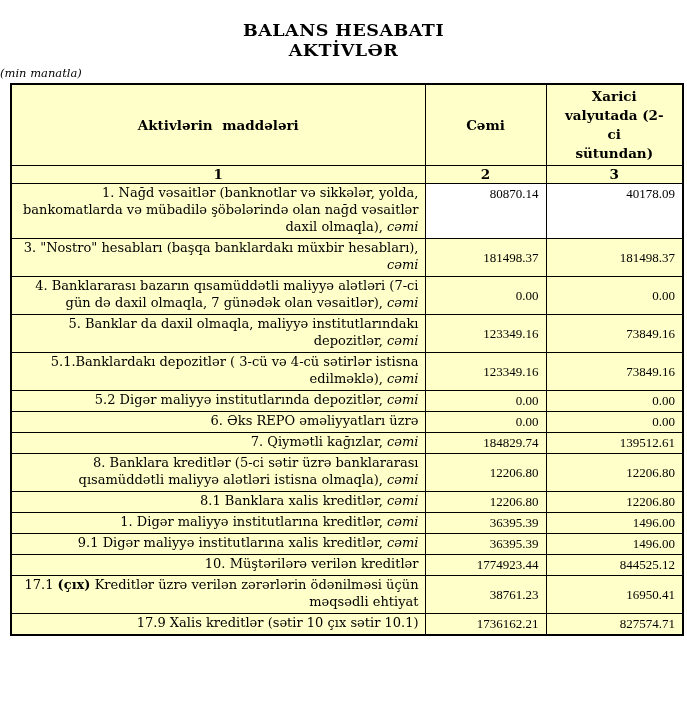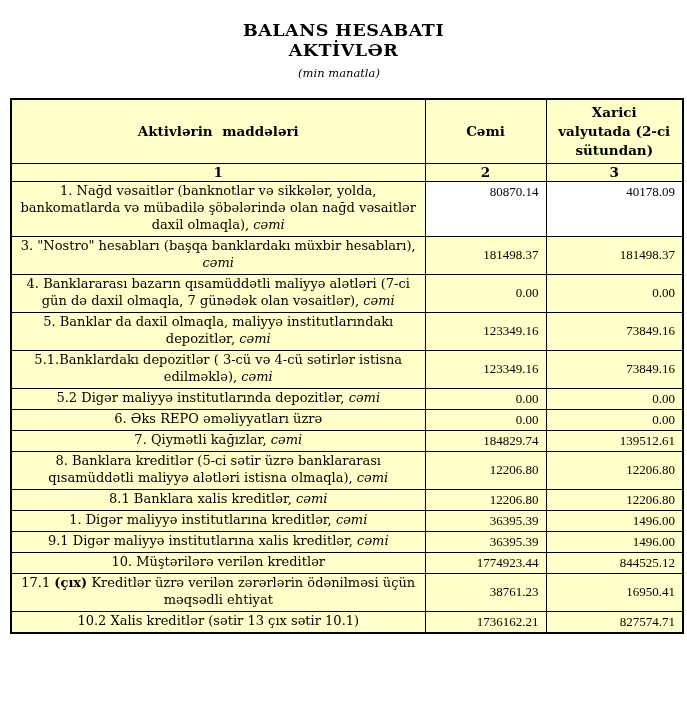--- a/index.html
+++ b/index.html
@@ -5,34 +5,34 @@
   :root { --cell-bg:#FFFFC9; --border:#000000; --white-bg:#FFFFFF; }
   * { box-sizing: border-box; }
   html,body { margin:0; padding:0; }
   body {
     width:687px; height:708px; overflow:hidden;
     background:#ffffff; color:#000;
     font-family:"DejaVu Serif", "Liberation Serif", serif;
   }
   .title-block { padding-top:20px; text-align:center; font-weight:bold;
                  font-size:17.5px; line-height:20px; letter-spacing:0.5px; }
-  .unit-note { text-align:center; padding-right:9px; font-style:italic;
-               font-size:11.5px; margin-top:6px; margin-bottom:18px; }
+  .unit-note { text-align:left; padding-right:9px; font-style:italic;
+               font-size:11.5px; margin-top:6px; margin-bottom:3px; }
   table.balance { margin-left:10px; width:672px; border-collapse:collapse;
                   table-layout:fixed; border:2px solid var(--border); }
   col.c1 { width:414px; } col.c2 { width:121px; } col.c3 { width:137px; }
   th, td { border:1px solid var(--border); background:var(--cell-bg);
-           padding:2px 0; font-size:13px; overflow:hidden; }
+           padding:2px 18px; font-size:13px; overflow:hidden; }
   thead th.main { height:64px; font-size:13.5px; font-weight:bold;
                   text-align:center; vertical-align:middle; line-height:19px; }
   thead th.items { word-spacing:5px; }
   thead th.foreign { white-space:pre-line; }
   tr.index-row th { height:18px; font-size:13.5px; font-weight:bold;
                     text-align:center; padding:0 6px 1px; }
-  td.label { text-align:center; vertical-align:middle; line-height:17px;
+  td.label { text-align:right; vertical-align:middle; line-height:17px;
              padding:0 6px 3px; }
   td.val { text-align:right; vertical-align:middle; font-size:13px;
            padding-right:7px;font-family:Liberation Serif, serif; }
   tr.top td { vertical-align:top; }
   td.white { background:var(--white-bg); }
   td.center { text-align:center; }
   .b { font-weight:bold; }
   .i { font-style:italic; }
 </style>
 </head>
@@ -130,18 +130,18 @@
     <td class="label"><span class="t1">10. Müştərilərə verilən kreditlər</span><span class="b"></span><span class="t2"></span><span class="i"></span></td>
     <td class="val val-total">1774923.44</td>
     <td class="val val-foreign">844525.12</td>
   </tr>
       <tr>
     <td class="label"><span class="t1">17.1 </span><span class="b">(çıx)</span><span class="t2"> Kreditlər üzrə verilən zərərlərin ödənilməsi üçün məqsədli ehtiyat</span><span class="i"></span></td>
     <td class="val val-total">38761.23</td>
     <td class="val val-foreign">16950.41</td>
   </tr>
       <tr>
-    <td class="label"><span class="t1">10.2 Xalis kreditlər (sətir 13 çıx sətir 10.1)</span><span class="b"></span><span class="t2"></span><span class="i"></span></td>
+    <td class="label"><span class="t1">17.9 Xalis kreditlər (sətir 10 çıx sətir 10.1)</span><span class="b"></span><span class="t2"></span><span class="i"></span></td>
     <td class="val val-total">1736162.21</td>
     <td class="val val-foreign">827574.71</td>
   </tr>
     </tbody>
 </table>
 
 </body></html>

